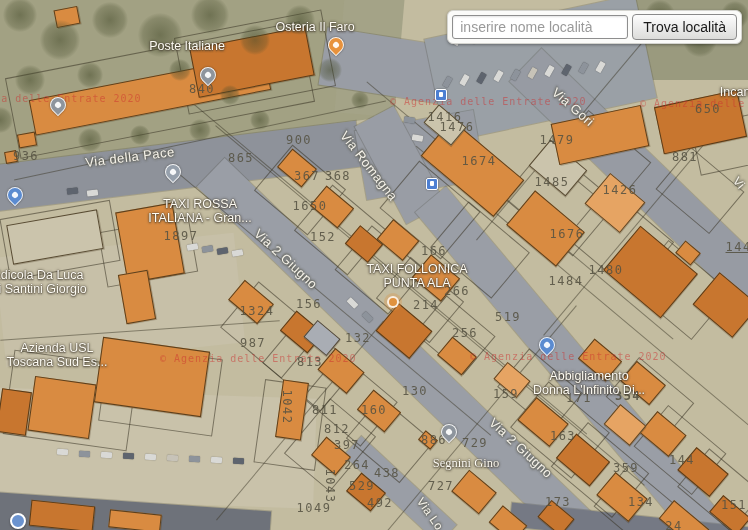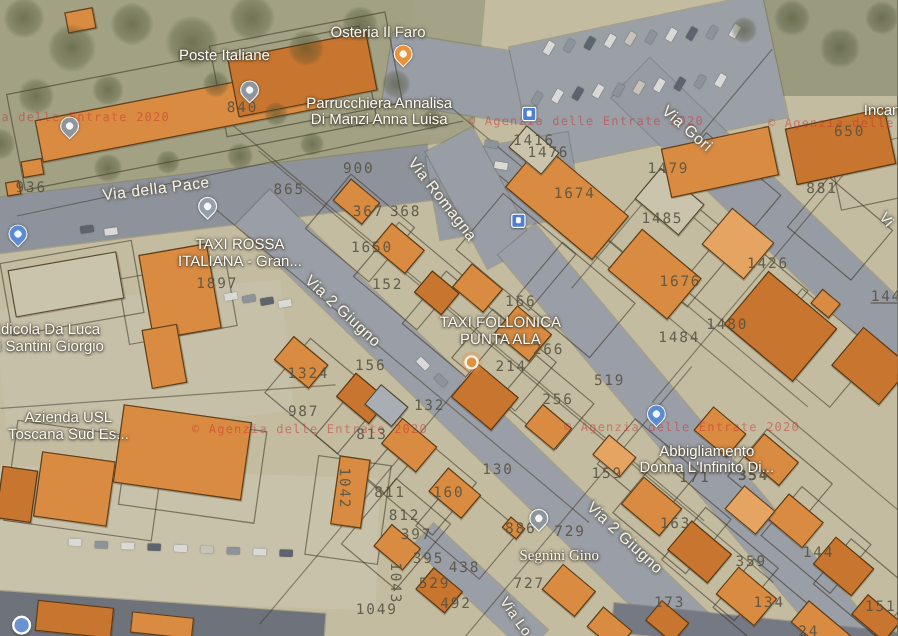--- a/index.html
+++ b/index.html
@@ -238,38 +238,38 @@
     <div class="num" style="left: 309px; top: 304px; transform: translate(-50%, -50%) rotate(0deg);">156</div>
     <div class="num" style="left: 257px; top: 311px; transform: translate(-50%, -50%) rotate(0deg);">1324</div>
     <div class="num" style="left: 358px; top: 338px; transform: translate(-50%, -50%) rotate(0deg);">132</div>
     <div class="num" style="left: 253px; top: 343px; transform: translate(-50%, -50%) rotate(0deg);">987</div>
     <div class="num" style="left: 310px; top: 362px; transform: translate(-50%, -50%) rotate(0deg);">813</div>
     <div class="num" style="left: 325px; top: 410px; transform: translate(-50%, -50%) rotate(0deg);">811</div>
     <div class="num" style="left: 374px; top: 410px; transform: translate(-50%, -50%) rotate(0deg);">160</div>
     <div class="num" style="left: 415px; top: 391px; transform: translate(-50%, -50%) rotate(0deg);">130</div>
     <div class="num" style="left: 337px; top: 429px; transform: translate(-50%, -50%) rotate(0deg);">812</div>
     <div class="num" style="left: 347px; top: 445px; transform: translate(-50%, -50%) rotate(0deg);">397</div>
-    <div class="num" style="left: 357px; top: 465px; transform: translate(-50%, -50%) rotate(0deg);">395</div>
+    <div class="num" style="left: 357px; top: 465px; transform: translate(-50%, -50%) rotate(0deg);">264</div>
     <div class="num" style="left: 387px; top: 473px; transform: translate(-50%, -50%) rotate(0deg);">438</div>
     <div class="num" style="left: 362px; top: 486px; transform: translate(-50%, -50%) rotate(0deg);">529</div>
     <div class="num" style="left: 380px; top: 503px; transform: translate(-50%, -50%) rotate(0deg);">492</div>
     <div class="num" style="left: 314px; top: 508px; transform: translate(-50%, -50%) rotate(0deg);">1049</div>
     <div class="num" style="left: 287px; top: 407px; transform: translate(-50%, -50%) rotate(90deg);">1042</div>
     <div class="num" style="left: 330px; top: 486px; transform: translate(-50%, -50%) rotate(90deg);">1043</div>
     <div class="num" style="left: 434px; top: 251px; transform: translate(-50%, -50%) rotate(0deg);">166</div>
     <div class="num" style="left: 457px; top: 291px; transform: translate(-50%, -50%) rotate(0deg);">266</div>
     <div class="num" style="left: 426px; top: 305px; transform: translate(-50%, -50%) rotate(0deg);">214</div>
     <div class="num" style="left: 465px; top: 333px; transform: translate(-50%, -50%) rotate(0deg);">256</div>
     <div class="num" style="left: 508px; top: 317px; transform: translate(-50%, -50%) rotate(0deg);">519</div>
     <div class="num" style="left: 445px; top: 117px; transform: translate(-50%, -50%) rotate(0deg);">1416</div>
     <div class="num" style="left: 457px; top: 127px; transform: translate(-50%, -50%) rotate(0deg);">1476</div>
     <div class="num" style="left: 479px; top: 161px; transform: translate(-50%, -50%) rotate(0deg);">1674</div>
     <div class="num" style="left: 557px; top: 140px; transform: translate(-50%, -50%) rotate(0deg);">1479</div>
     <div class="num" style="left: 552px; top: 182px; transform: translate(-50%, -50%) rotate(0deg);">1485</div>
-    <div class="num" style="left: 640px; top: 190px; transform: translate(-50%, -50%) rotate(0deg); margin-top: 29px;">1426</div>
+    <div class="num" style="left: 620px; top: 190px; transform: translate(-50%, -50%) rotate(0deg);">1426</div>
     <div class="num" style="left: 708px; top: 109px; transform: translate(-50%, -50%) rotate(0deg);">650</div>
     <div class="num" style="left: 685px; top: 157px; transform: translate(-50%, -50%) rotate(0deg);">881</div>
     <div class="num" style="left: 567px; top: 234px; transform: translate(-50%, -50%) rotate(0deg);">1676</div>
     <div class="num" style="left: 606px; top: 270px; transform: translate(-50%, -50%) rotate(0deg);">1480</div>
     <div class="num" style="left: 566px; top: 281px; transform: translate(-50%, -50%) rotate(0deg);">1484</div>
     <div class="num" style="left: 743px; top: 247px; transform: translate(-50%, -50%) rotate(0deg); text-decoration: underline;">1441</div>
     <div class="num" style="left: 434px; top: 440px; transform: translate(-50%, -50%) rotate(0deg);">886</div>
     <div class="num" style="left: 475px; top: 443px; transform: translate(-50%, -50%) rotate(0deg);">729</div>
     <div class="num" style="left: 441px; top: 486px; transform: translate(-50%, -50%) rotate(0deg);">727</div>
     <div class="num" style="left: 506px; top: 394px; transform: translate(-50%, -50%) rotate(0deg);">159</div>
@@ -284,21 +284,20 @@
     <div class="num" style="left: 674px; top: 526px; transform: translate(-50%, -50%) rotate(0deg);">24</div>
     <div class="slabel" style="left: 130px; top: 157px; font-size: 13px; transform: translate(-50%, -50%) rotate(-7deg);">Via della Pace</div>
     <div class="slabel" style="left: 369px; top: 166px; font-size: 13px; transform: translate(-50%, -50%) rotate(52deg);">Via Romagna</div>
     <div class="slabel" style="left: 286px; top: 259px; font-size: 13px; transform: translate(-50%, -50%) rotate(43deg);">Via 2 Giugno</div>
     <div class="slabel" style="left: 521px; top: 448px; font-size: 13px; transform: translate(-50%, -50%) rotate(43deg);">Via 2 Giugno</div>
     <div class="slabel" style="left: 573px; top: 107px; font-size: 13px; transform: translate(-50%, -50%) rotate(41deg);">Via Gori</div>
     <div class="slabel" style="left: 430px; top: 514px; font-size: 12px; transform: translate(-50%, -50%) rotate(55deg);">Via Lo</div>
     <div class="slabel" style="left: 739px; top: 183px; font-size: 12px; transform: translate(-50%, -50%) rotate(50deg);">Vi</div>
     <div class="poi" style="left: 187px; top: 46px;"><span>Poste Italiane</span></div>
     <div class="poi" style="left: 315px; top: 27px;"><span>Osteria Il Faro</span></div>
-    <div class="poi" style="left: 316px; top: 93px;"><span>Parrucchiera Annalisa</span><br><span>Di Manzi Anna Luisa</span></div>
     <div class="poi" style="left: 200px; top: 211px;"><span>TAXI ROSSA</span><br><span>ITALIANA - Gran...</span></div>
     <div class="poi" style="left: 38px; top: 282px;"><span>Edicola Da Luca</span><br><span>Di Santini Giorgio</span></div>
     <div class="poi" style="left: 57px; top: 355px;"><span>Azienda USL</span><br><span>Toscana Sud Es...</span></div>
     <div class="poi" style="left: 417px; top: 276px;"><span>TAXI FOLLONICA</span><br><span>PUNTA ALA</span></div>
     <div class="poi" style="left: 466px; top: 463px; font-family: Liberation Serif, serif;"><span>Segnini Gino</span></div>
     <div class="poi" style="left: 589px; top: 383px;"><span>Abbigliamento</span><br><span>Donna L'Infinito Di...</span></div>
     <div class="poi" style="left: 742px; top: 92px;"><span>Incant...</span></div>
     <div class="pin" style="left: 328px; top: 37px; background: rgb(232, 146, 60);">
       <i></i>
     </div>
@@ -317,13 +316,17 @@
     <div class="pin" style="left: 441px; top: 424px; background: rgb(142, 149, 157);">
       <i></i>
     </div>
     <div class="pin" style="left: 539px; top: 337px; background: rgb(91, 139, 208);">
       <i></i>
     </div>
     <div class="dotmark" style="left: 387px; top: 296px; background: rgb(224, 146, 63);"></div>
     <div class="busic" style="left: 435px; top: 89px; background: rgb(77, 127, 210);"></div>
     <div class="busic" style="left: 426px; top: 178px; background: rgb(77, 127, 210);"></div>
     <div class="circ" style="left: 10px; top: 513px; background: rgb(107, 147, 207);"></div>
+    <div id="searchbar">
+    <input type="text" placeholder="inserire nome località" style="">
+    <button>Trova località</button>
+  </div>
 </div>
 
 </body></html>

